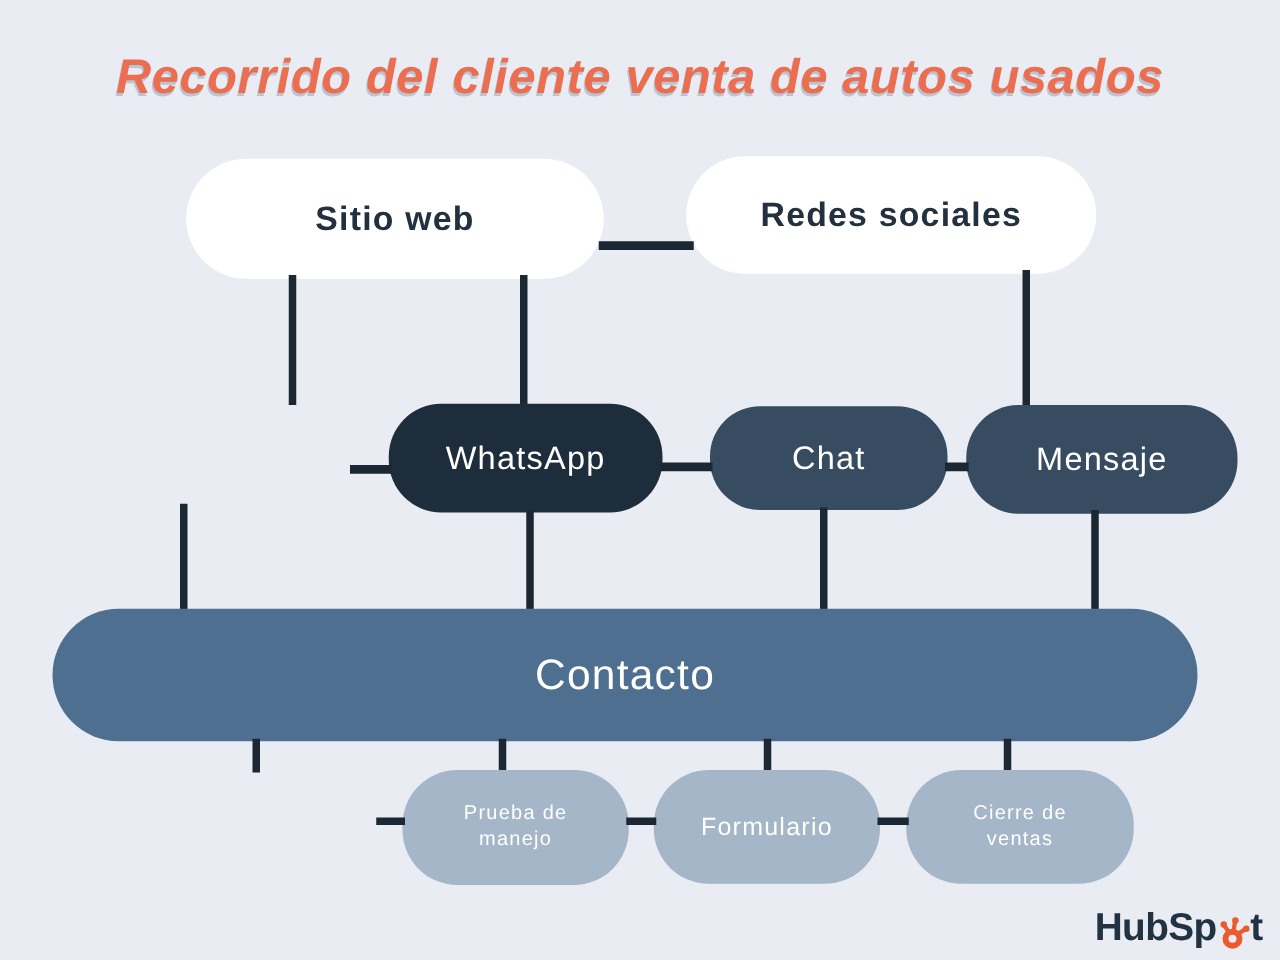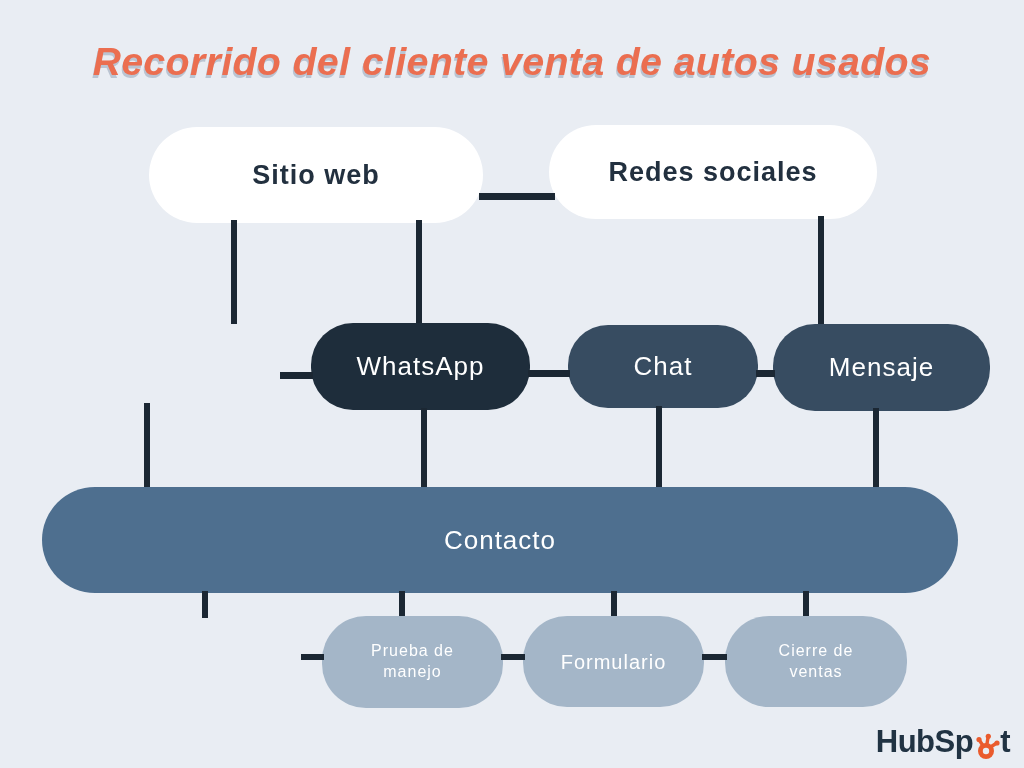--- a/index.html
+++ b/index.html
@@ -80,21 +80,21 @@
 
   <div class="line" style="left:280px;top:372px;width:33px;height:7px;"></div>
   <div class="line" style="left:528px;top:370px;width:42px;height:7px;"></div>
   <div class="line" style="left:756px;top:370px;width:19px;height:7px;"></div>
 
   <div class="line" style="left:144px;top:403px;width:6px;height:88px;"></div>
   <div class="line" style="left:421px;top:408px;width:6px;height:83px;"></div>
   <div class="line" style="left:656px;top:406px;width:6px;height:85px;"></div>
   <div class="line" style="left:873px;top:408px;width:6px;height:83px;"></div>
 
-  <div class="node node-contacto" style="left:42px;top:487px;width:916px;height:106px;border-radius:53px;font-size:26px;">
+  <div class="node node-contacto" style="left:42px;top:487px;width:916px;height:106px;border-radius:53px;font-size:34px;">
     <span>Contacto</span>
   </div>
 
   <div class="line" style="left:202px;top:591px;width:6px;height:27px;"></div>
   <div class="line" style="left:399px;top:591px;width:6px;height:28px;"></div>
   <div class="line" style="left:611px;top:591px;width:6px;height:28px;"></div>
   <div class="line" style="left:803px;top:591px;width:6px;height:27px;"></div>
 
   <div class="node node-light" style="left:322px;top:616px;width:181px;height:92px;border-radius:44px;font-size:16px;line-height:1.3;padding:0 26px;">
     <span>Prueba de manejo</span>

